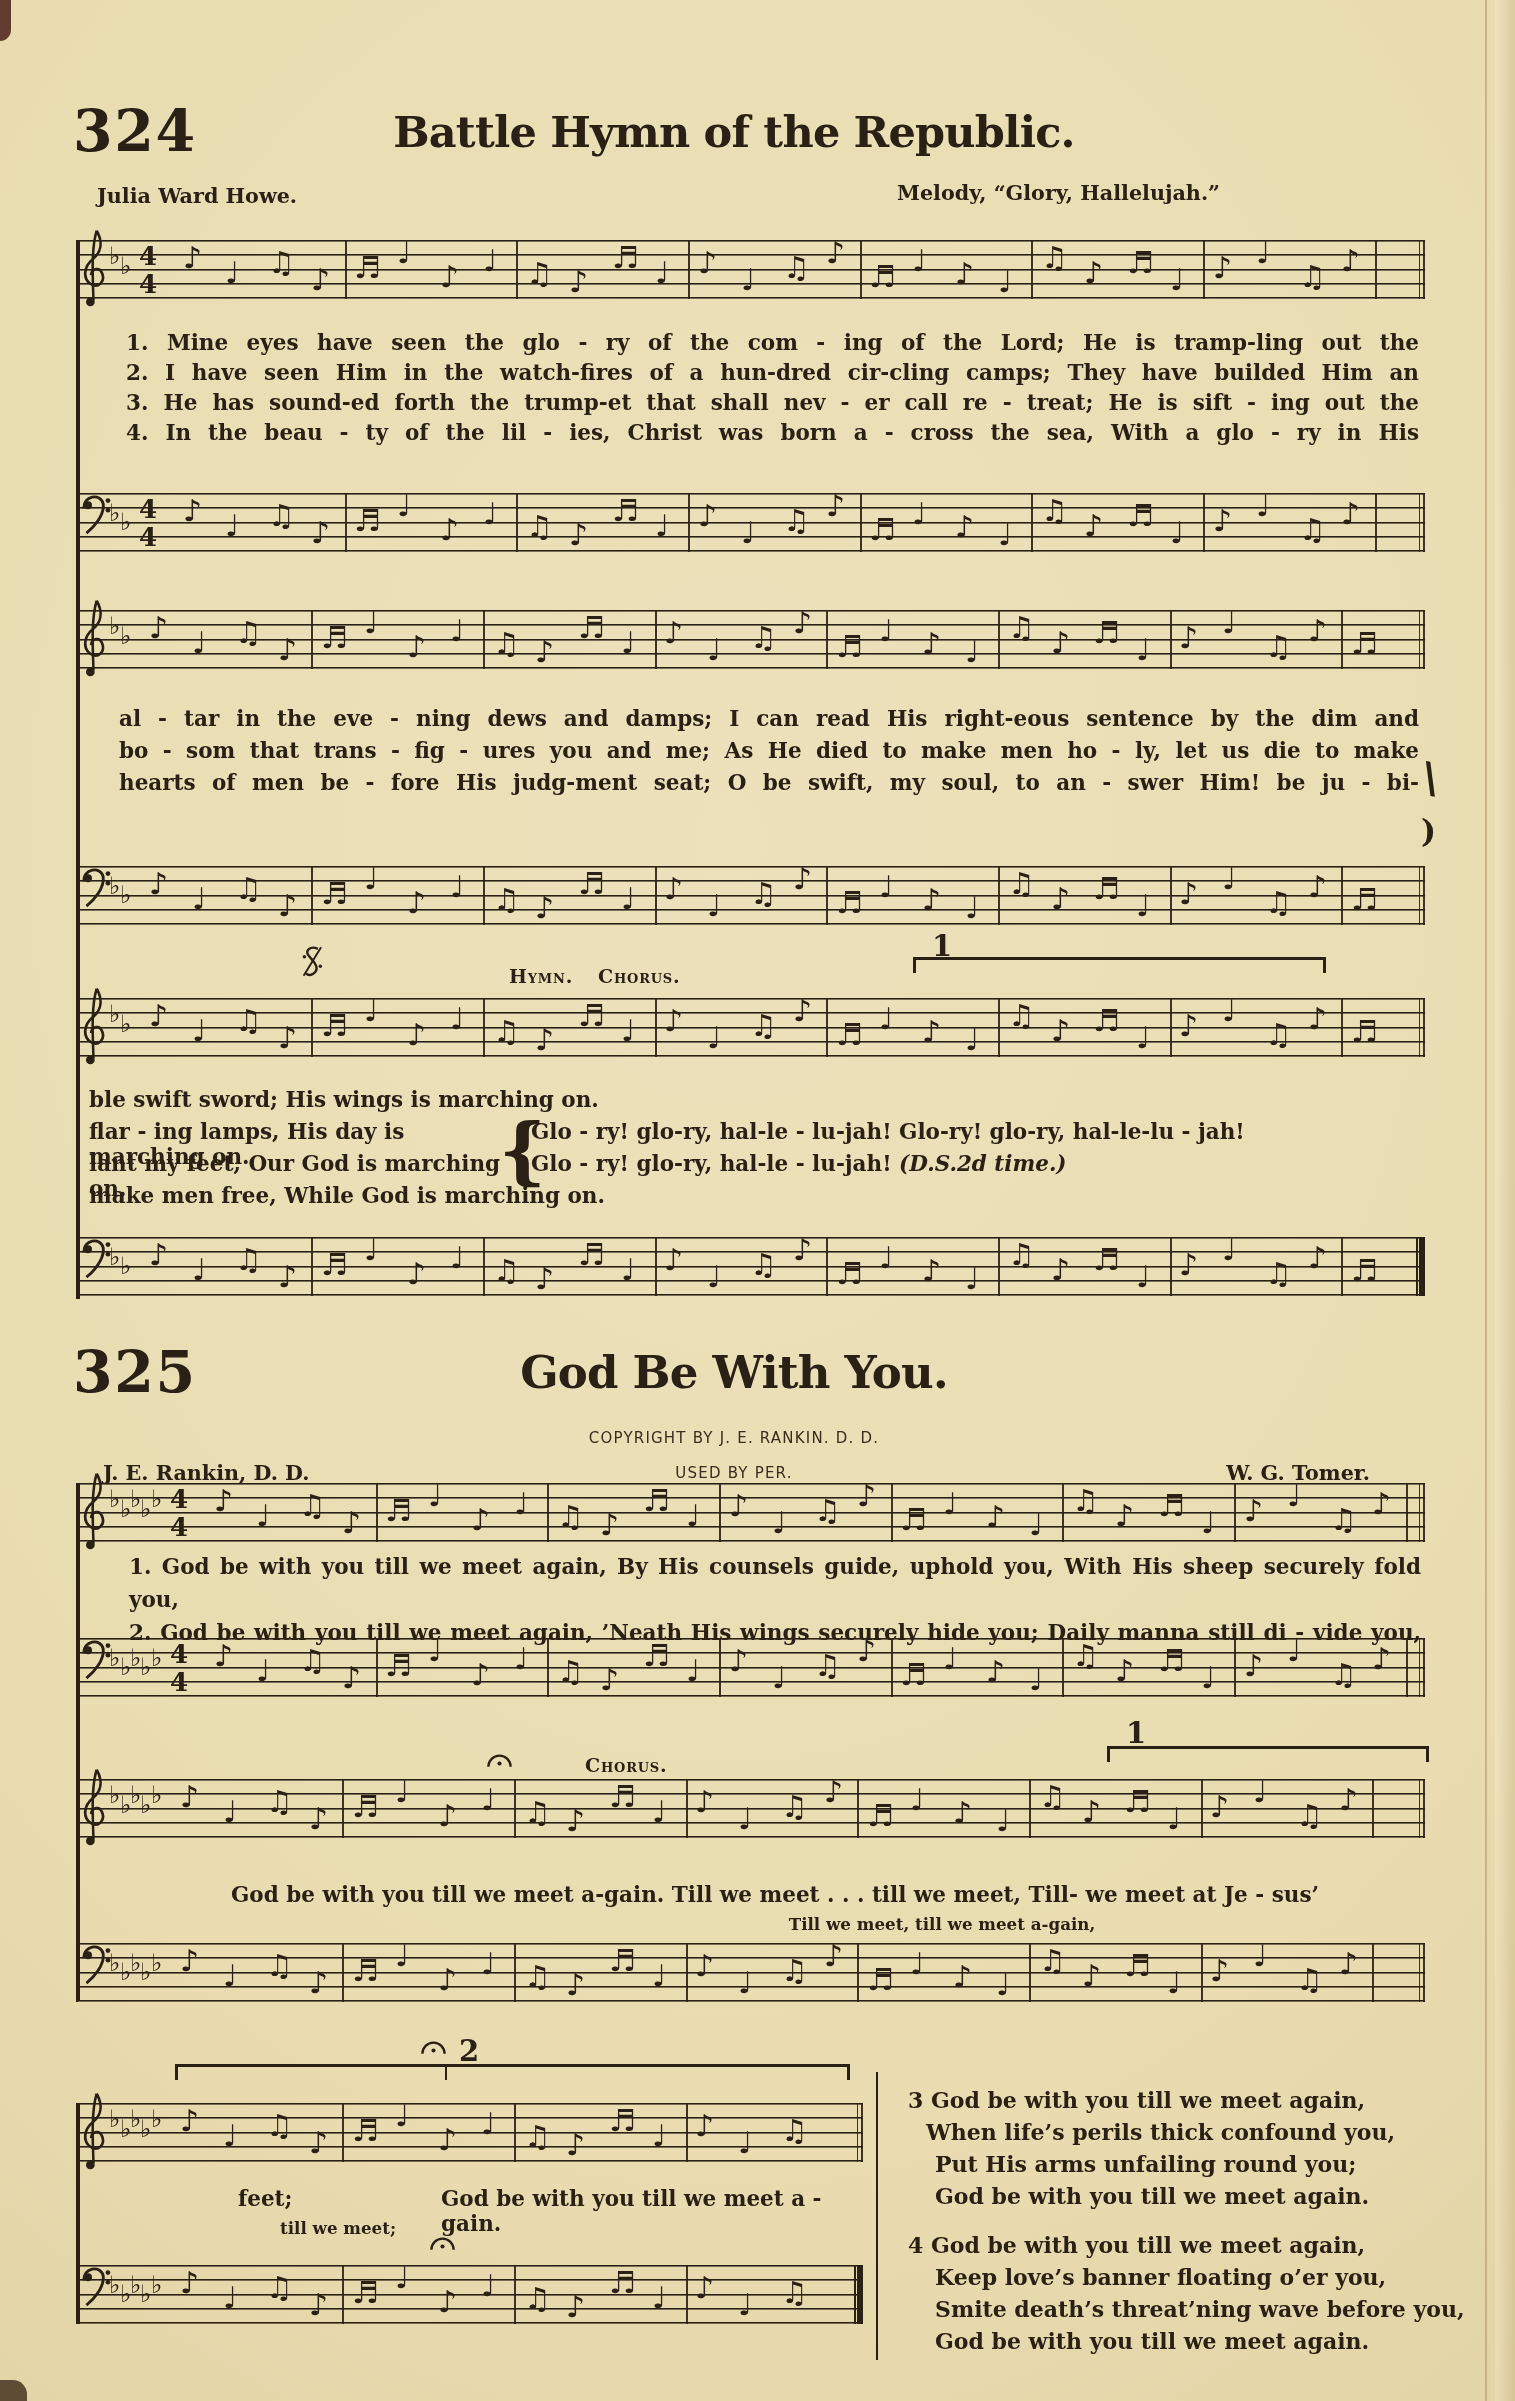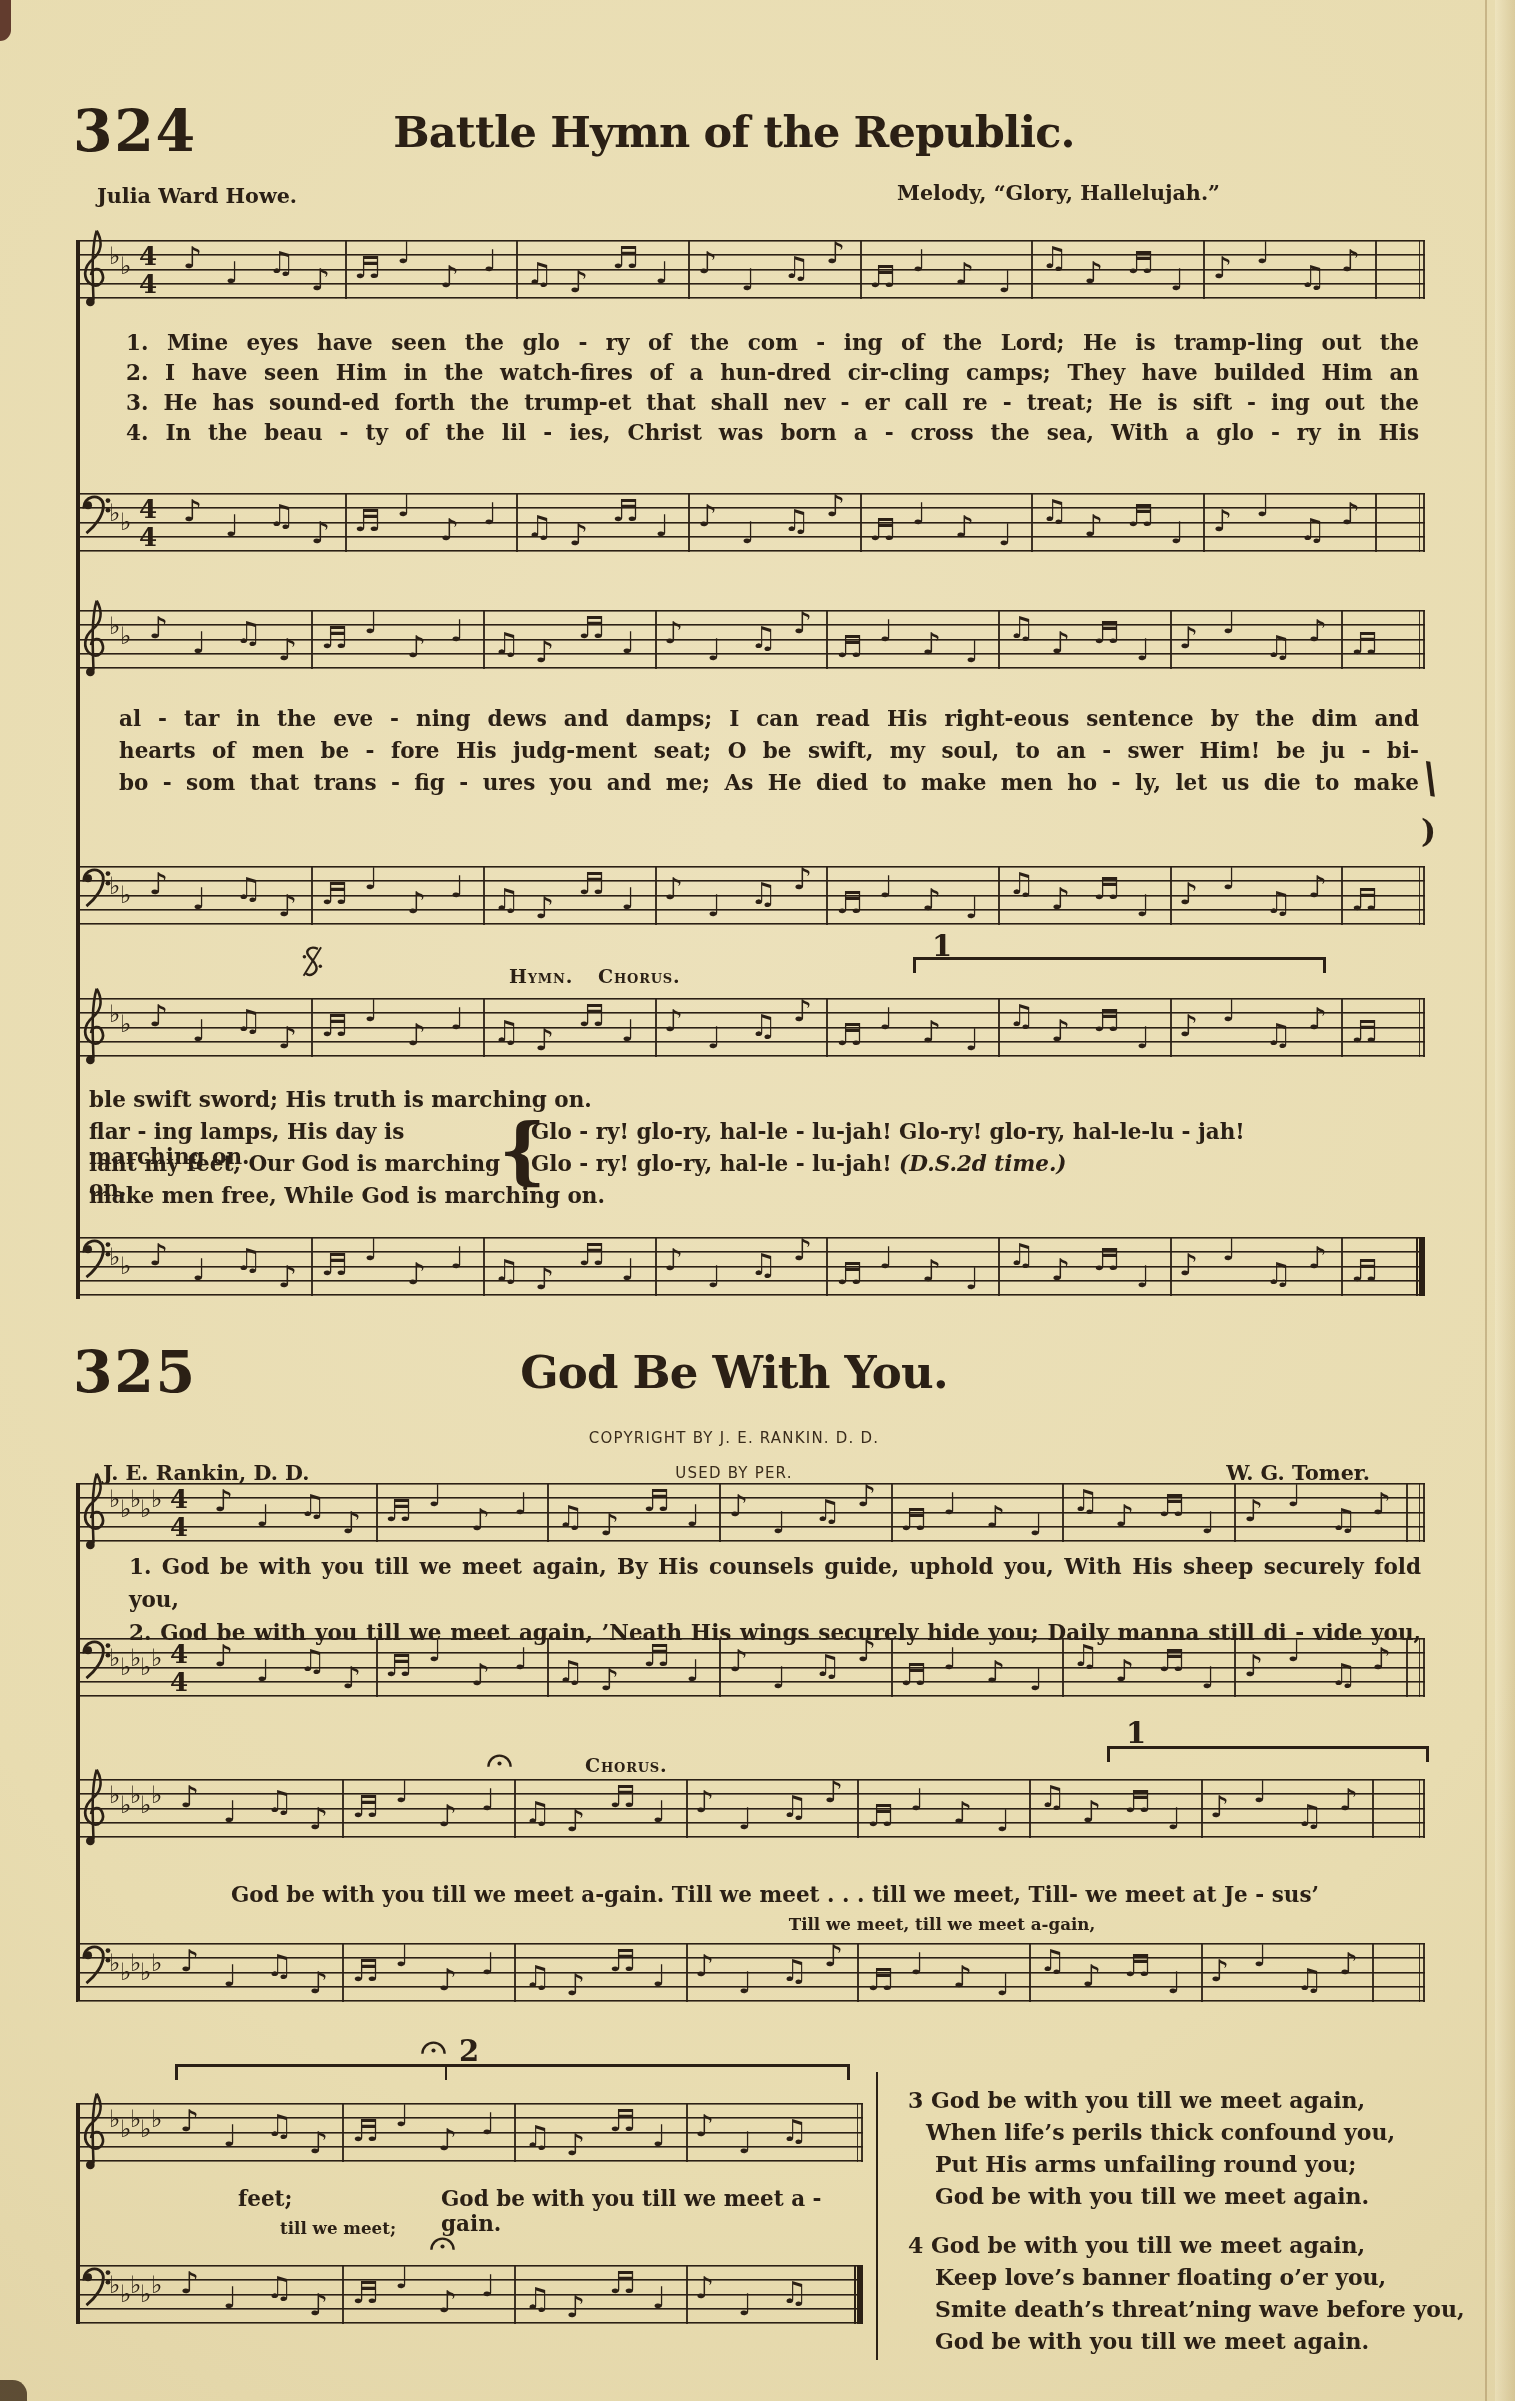--- a/index.html
+++ b/index.html
@@ -218,22 +218,22 @@
         <span class="note" style="left:1189px;top:22px">♫</span>
         <span class="note" style="left:1232px;top:6.4px">♪</span>
         <div class="bar thin" style="left:1265px"></div>
         <span class="note" style="left:1275px;top:19px">♬</span>
         <div class="bar thin" style="right:4.8px"></div>
         <div class="bar thin" style="right:0"></div>
       </div>
 
     <div class="lyrics" style="left:119px;top:703px;width:1300px;line-height:32px">
       <div class="ln">al - tar in the eve - ning dews and damps; I can read His right-eous sentence by the dim and</div>
+      <div class="ln">bo - som that trans - fig - ures you and me; As He died to make men ho - ly, let us die to make</div>
       <div class="ln">hearts of men be - fore His judg-ment seat; O be swift, my soul, to an - swer Him! be ju - bi-</div>
-      <div class="ln">bo - som that trans - fig - ures you and me; As He died to make men ho - ly, let us die to make</div>
     </div>
     <div class="margin-mark" style="left:1423px;top:754px;font-size:41px;transform:rotate(10deg)">\</div>
     <div class="margin-mark" style="left:1421px;top:812px;font-size:32px">)</div>
 
     <div class="staff" style="left:76px;top:866px;width:1349px">
         <div class="bar" style="left:0"></div>
         <svg class="clef" width="32" height="51" viewBox="0 0 40 64" style="left:4px;top:-1.6px">
           <circle cx="10" cy="18" r="5" fill="currentColor"></circle>
           <path d="M5 22 C3 6 26 2 29 16 C31 30 17 46 8 53" fill="none" stroke="currentColor" stroke-width="3.6"></path>
           <circle cx="35" cy="12" r="3" fill="currentColor"></circle>
@@ -334,21 +334,21 @@
         <span class="note" style="left:1103px;top:12.7px">♪</span>
         <span class="note" style="left:1146px;top:-1.6px">♩</span>
         <span class="note" style="left:1189px;top:22px">♫</span>
         <span class="note" style="left:1232px;top:6.4px">♪</span>
         <div class="bar thin" style="left:1265px"></div>
         <span class="note" style="left:1275px;top:19px">♬</span>
         <div class="bar thin" style="right:4.8px"></div>
         <div class="bar thin" style="right:0"></div>
       </div>
 
-    <div class="lyrics nowrap" style="left:89px;top:1087px">ble swift sword; His truth is marching on.</div>
+    <div class="lyrics nowrap" style="left:89px;top:1087px">ble swift sword; His wings is marching on.</div>
     <div class="lyrics ln" style="left:89px;top:1119px;width:413px">flar - ing lamps, His day is marching on.</div>
     <div class="lyrics ln" style="left:531px;top:1119px;width:889px">Glo - ry! glo-ry, hal-le - lu-jah!  Glo-ry! glo-ry, hal-le-lu - jah!</div>
     <div class="lyrics ln" style="left:89px;top:1151px;width:413px">lant my feet, Our God is marching on.</div>
     <div class="lyrics nowrap" style="left:531px;top:1151px"><span>Glo - ry! glo-ry, hal-le - lu-jah! </span><span style="font-style:italic">(D.S.2d time.)</span></div>
     <div class="lyrics nowrap" style="left:89px;top:1183px">make men free, While God is marching on.</div>
     <div class="brace" style="left:499px;top:1111px">{</div>
 
     <div class="staff" style="left:76px;top:1237px;width:1349px">
         <div class="bar" style="left:0"></div>
         <svg class="clef" width="32" height="51" viewBox="0 0 40 64" style="left:4px;top:-1.6px">

